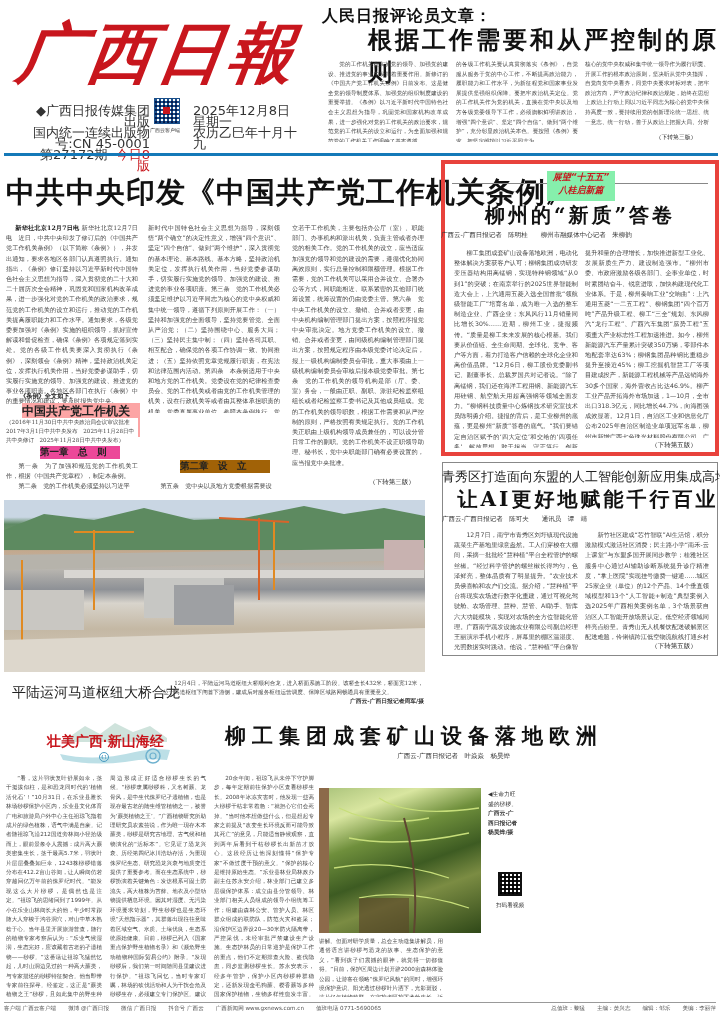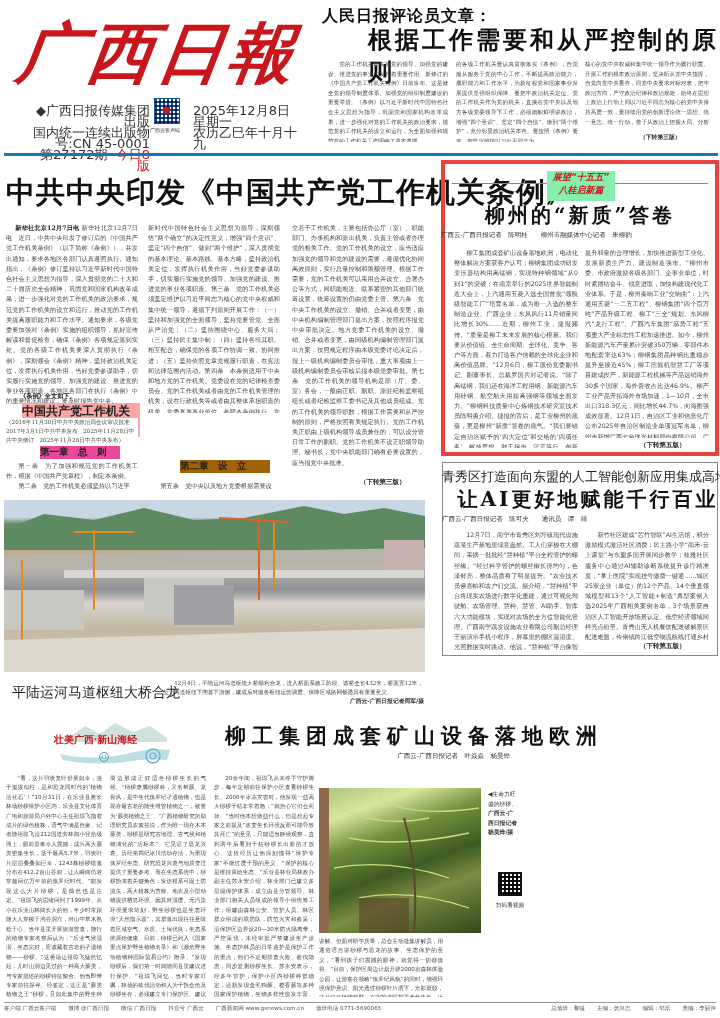--- a/index.html
+++ b/index.html
@@ -16,21 +16,21 @@
  repeating-linear-gradient(90deg,#111 0 2px,#fff 2px 4px),
  repeating-linear-gradient(0deg,#111 0 2px,#fff 2px 4px);background-blend-mode:multiply;border:2px solid #111}
 .body-text{font-size:6.2px;line-height:10.2px;color:#444;text-align:justify;text-indent:2em;overflow:hidden}
 .col{overflow:hidden}
 .bluebar{background:#1479b8}
 .kicker{font-size:16px;font-weight:bold;color:#111;font-family:"DejaVu Sans",sans-serif;letter-spacing:1px}
 .h1big{font-size:28px;font-weight:bold;color:#111;letter-spacing:3px;font-family:"DejaVu Serif",serif}
 .h1main{font-size:30px;font-weight:bold;color:#111;font-family:"DejaVu Sans",sans-serif;letter-spacing:1px}
 .redbox{border:4px solid #e8423c}
 .byline{font-size:6.5px;color:#333;font-family:"DejaVu Sans",sans-serif;text-align:left}
-.jump{font-size:6.5px;font-weight:bold;color:#222;text-align:left}
+.jump{font-size:6.5px;font-weight:normal;color:#222;text-align:center}
 .photo1{background:linear-gradient(180deg,#c9d6e3 0%,#c9d6e3 10%,#5f8a64 14%,#789a6e 22%,#c3a98f 30%,#b9b6b0 40%,#8e9196 52%,#d8d4cc 60%,#c4b8a4 75%,#d6cdbd 100%)}
 .photo2{background:linear-gradient(160deg,#a9c27a 0%,#d9e6a0 18%,#6f8f3c 35%,#3d5b22 55%,#7b8c43 70%,#2f4818 100%)}
 .caption-t{font-size:13px;color:#222;font-family:"DejaVu Sans",sans-serif}
 .foot{font-size:5.6px;color:#555;font-family:"DejaVu Sans",sans-serif}
 </style>
 </head>
 <body>
 
 <div class="abs mast">广西日報</div>
 
@@ -120,21 +120,21 @@
 <div class="abs" style="left:300px;top:697px;width:124px;text-align:right;font-size:5.8px;font-weight:bold;color:#333;font-family:'DejaVu Sans',sans-serif">广西云-广西日报记者周军/摄</div>
 
 <div class="abs" style="left:55px;top:720px;width:118px;height:50px">
   <svg width="118" height="50" viewBox="0 0 118 50">
     <polygon points="10,20 30,6 45,14 60,3 78,12 95,6 112,18 112,22 10,22" fill="#cfe3dc"></polygon>
     <path d="M5,34 Q40,42 80,32 Q100,28 115,30 L112,40 Q90,38 70,42 Q40,46 8,40Z" fill="#bcdfe6"></path>
     <circle cx="98" cy="36" r="7" fill="none" stroke="#6fb2cf" stroke-width="1.5"></circle>
     <circle cx="98" cy="36" r="3" fill="none" stroke="#6fb2cf" stroke-width="1.2"></circle>
   </svg>
 </div>
-<div class="abs" style="left:54px;top:733px;font-size:10px;font-weight:bold;color:#c8161d;font-family:Liberation Sans, sans-serif;white-space:nowrap">壮美广西·新山海经</div>
+<div class="abs" style="left:47px;top:733px;font-size:14px;font-weight:bold;color:#c8161d;font-family:Liberation Sans, sans-serif;white-space:nowrap">壮美广西·新山海经</div>
 <div class="abs" style="left:99px;top:752px;width:10px;height:10px;border:1px solid #4a9bc2;border-radius:50%;font-size:5.5px;line-height:8px;text-align:center;color:#4a9bc2">41</div>
 <div class="abs h1big" style="left:225px;top:722px;font-size:21px;letter-spacing:6px;white-space:nowrap">柳工集团成套矿山设备落地欧洲</div>
 <div class="abs byline" style="left:330px;top:752px;width:180px;text-align:right">广西云-广西日报记者　叶焱焱　杨昊烨</div>
 
 <div class="abs col body-text" style="left:6px;top:774px;width:96px;height:224px;font-size:5.6px;line-height:9.4px;font-family:'DejaVu Sans',sans-serif">“看，这片羽状复叶舒展如伞，茎干挺拔似柱，是和恐龙同时代的‘植物活化石’！”10月31日，在乐业县雅长林场桫椤保护小区内，乐业县文化体育广电和旅游局户外中心主任祖琼飞指着成片的绿色植株，语气中满是自豪。记者随祖琼飞沿212国道旁林间小径拾级而上，眼前景象令人震撼：成片高大蕨类密集生长，茎干最高5.7米，羽状叶片层层叠叠如巨伞，1243株桫椤错落分布在412.2亩山谷间，让人瞬间仿若穿越回亿万年前的侏罗纪时代。“能发现这么大片桫椤，是偶然也是注定。”祖琼飞的思绪回到了1999年。从小在乐业山林间长大的他，年少时常跟随大人穿梭于沟谷洞穴，对山中草木熟稔于心。当年县里开展旅游普查，随行的植物专家考察后认为：“乐业气候湿润，生态完好，应该藏着古老的孑遗植物——桫椤。”这番话让祖琼飞猛然忆起，儿时山洞边见过的一种高大蕨类，与专家描述的桫椤特征契合。他当即带专家前往探寻。经鉴定，这正是“蕨类植物之王”桫椤，且如此集中的野生种群在国内也实属罕见。祖琼飞边走边介绍，桫椤偏爱海拔1000米以下温暖湿润环境，畏寒怕晒，需高大乔木遮阴。乐业独特的喀斯特地貌，让大石围天坑群周边形成正好适合桫椤生长的气候。</div>
 <div class="abs col body-text" style="left:110px;top:774px;width:96px;height:224px;font-size:5.6px;line-height:9.4px;font-family:'DejaVu Sans',sans-serif;text-indent:0">周边形成正好适合桫椤生长的气候。“桫椤隶属桫椤科，又名树蕨、龙骨风，是中生代侏罗纪孑遗植物，也是现存最古老的陆生维管植物之一，被誉为‘蕨类植物之王’。”广西植物研究所助理研究员农素芸说，作为唯一现存木本蕨类，桫椤是研究古地理、古气候和植物演化的“活标本”。它见证了恐龙兴衰、历经第四纪冰川浩劫存活，为重现侏罗纪生态、研究恐龙兴衰与地质变迁提供了重要参考。而在生态系统中，桫椤扮演着关键角色：发达根系可固土防流失，高大植株为苔藓、地衣及小型动物提供栖息环境。因其对湿度、无污染环境要求苛刻，野生桫椤也是生态环境“天然指示器”，其群落出现往往意味着区域空气、水质、土壤优良，生态系统原始健康。目前，桫椤已列入《国家重点保护野生植物名录》和《濒危野生动植物种国际贸易公约》附录。“发现桫椤后，我们第一时间随同县里建议进行保护。”祖琼飞回忆，当时专家叮嘱，林场的砍伐活动和人为干扰会危及桫椤生存，必须建立专门保护区。建议得到了乐业县委、县政府重视，林业部门迅速行动，划定核心区域建立桫椤保护小区，将1243株桫椤全部纳入保护范围。对于祖琼飞而言，一场持续20余年的守护之旅由此开启。</div>
 <div class="abs col body-text" style="left:214px;top:774px;width:100px;height:224px;font-size:5.6px;line-height:9.4px;font-family:'DejaVu Sans',sans-serif">20余年间，祖琼飞从未停下守护脚步，每年定期前往保护小区查看桫椤生长。2008年冰冻灾害时，他发现一些高大桫椤干枯非常着急：“就担心它们会死掉。”当时他本想做些什么，但是想起专家之前提及“改变生长环境反而可能导致其死亡”的意见，只能适当静候观察，直到两年后看到干枯桫椤长出新苗才放心。这段经历让他深刻懂得“保护专家”不做过度干预的意义。“保护的核心是维持原始生态。”乐业县林业局林政办副主任苏永安介绍，林业部门已建立多层级保护体系：成立由县分管领导、林业部门相关人员组成的领导小组统筹工作；组建由森林公安、管护人员、林区群众组成的联防队，防范火灾和盗采；沿保护区边界设20—30米防火隔离带，严控采伐，未经审批严禁建设生产设施。生态护林员的日常巡护是保护工作的重点，他们不定期排查火险、盗伐隐患，同步监测桫椤生长。苏永安表示，经多年管护，保护小区内桫椤种群稳定，还新发现金毛狗蕨、樱香蕨等多种国家保护植物，生物多样性愈发丰富。如今，桫椤保护小区已成乐业重要研学基地，攀岩学校、旅游团队常组织青少年参观。“以前这里藏在‘深闺无人知’，保护后首要任务就是宣传，让更多人知晓这片珍贵桫椤。”祖琼飞笑言，自己的候现是下坑探险，初中植物</div>
 <div class="abs photo2" style="left:319px;top:788px;width:162px;height:145px;overflow:hidden">
   <svg width="162" height="145" viewBox="0 0 162 145">
     <rect x="0" y="0" width="10" height="145" fill="#8c6a4a"></rect>

